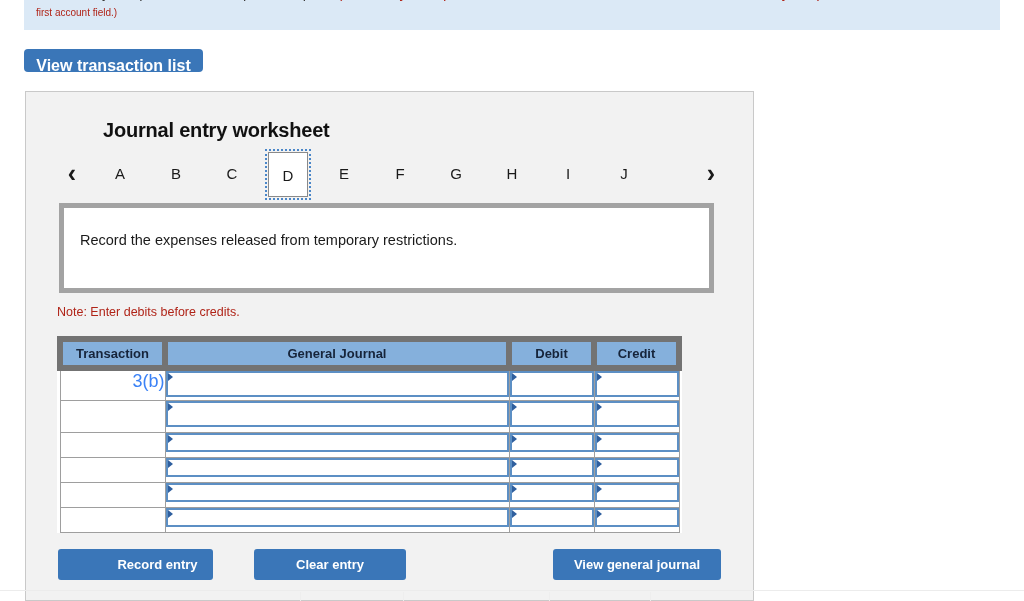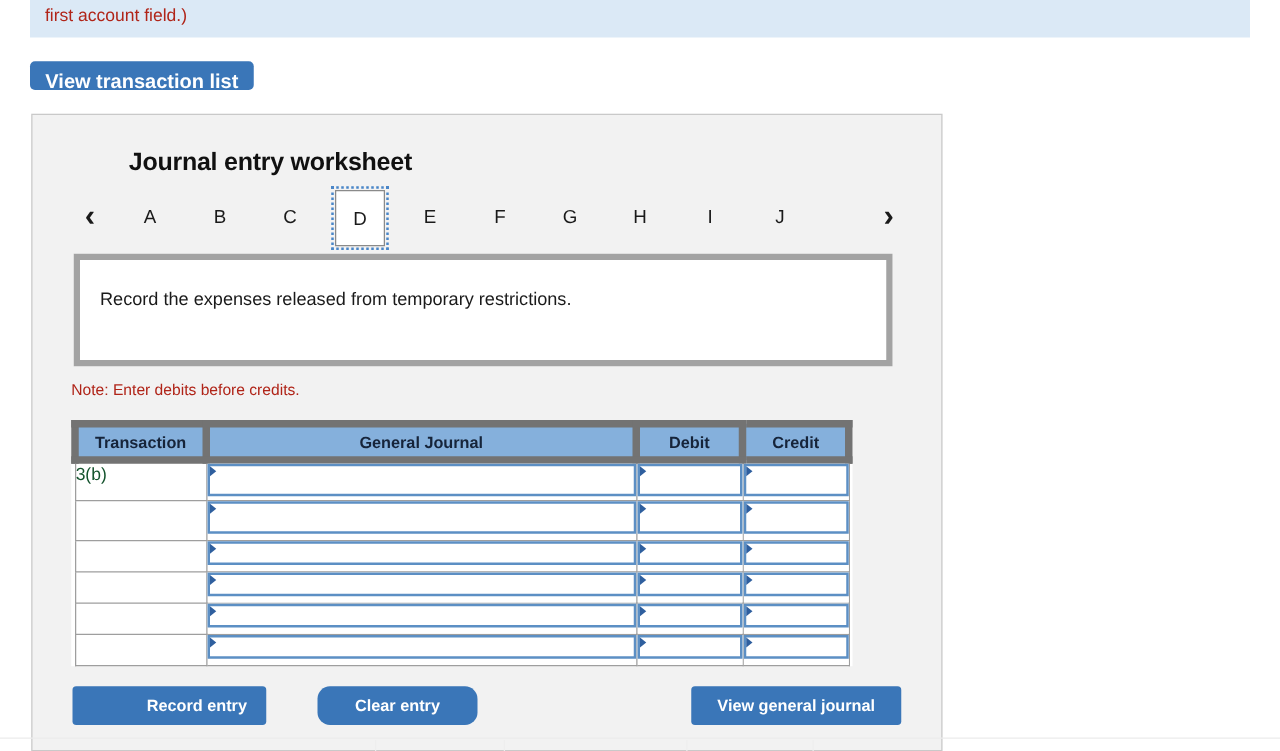--- a/index.html
+++ b/index.html
@@ -34,21 +34,21 @@
   .instr-line {
     font-size: 14.5px;
     line-height: 19px;
     color: #3b3b3b;
     white-space: nowrap;
   }
   .instr-red {
     color: #b02418;
   }
   .instr-line2 {
-    font-size: 14px;
+    font-size: 10px;
     line-height: 19px;
     color: #b02418;
     white-space: nowrap;
   }
 
   
   .btn-blue {
     background: #3a76b8;
     color: #ffffff;
     border: none;
@@ -191,23 +191,23 @@
     padding: 0;
     background: #ffffff;
     vertical-align: top;
   }
   .col-trans  { width: 105px; }
   .col-gj     { width: 344px; }
   .col-debit  { width: 85px; }
   .col-credit { width: 85px; }
 
   .cell-trans {
-    text-align: left;
-    font-size: 14px;
-    color: #14532d;
+    text-align: right;
+    font-size: 18px;
+    color: #3b82f6;
     vertical-align: top;
     padding-top: 3px;
   }
 
   
   .cell-input {
     position: relative;
     padding: 2px 2px 2px 2px;
   }
   .fauxinput {
@@ -240,21 +240,21 @@
     border-radius: 3px;
     font-family: "Liberation Sans", sans-serif;
     font-weight: bold;
     font-size: 13px;
     cursor: pointer;
     padding: 0;
     text-align: center;
     line-height: 31px;
   }
   #record-entry-button      { left: 32px;  top: 457px; width: 155px; padding-left: 44px; }
-  #clear-entry-button       { left: 228px; top: 457px; width: 128px; border-radius: 10px; }
+  #clear-entry-button       { left: 228px; top: 457px; width: 152px; }
   #view-general-journal-btn { left: 527px; top: 457px; width: 168px; }
 
   
   .footer-rule {
     position: absolute;
     left: 0;
     top: 590px;
     width: 1024px;
     height: 1px;
     background: #ececec;

